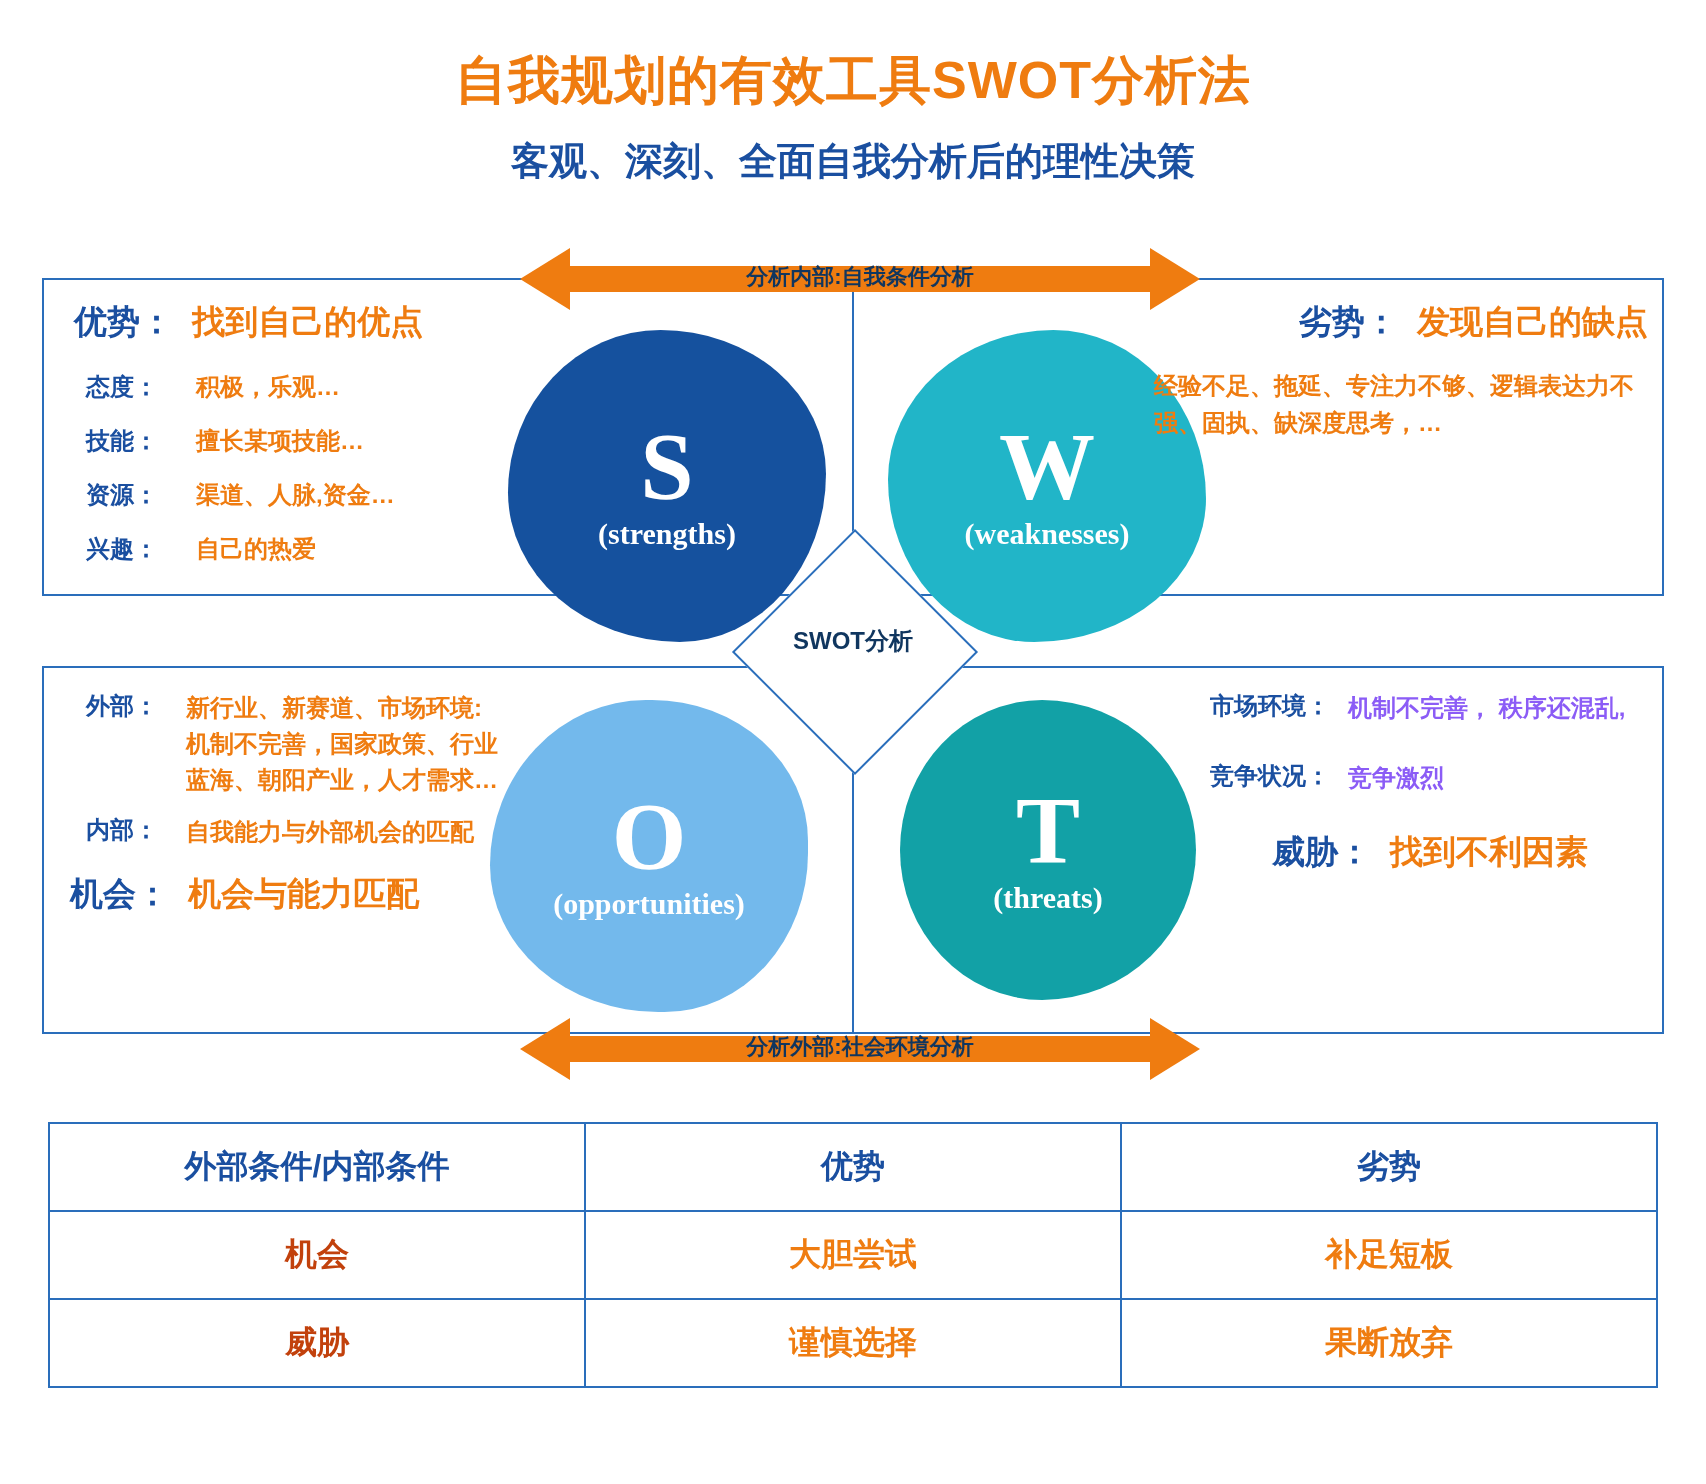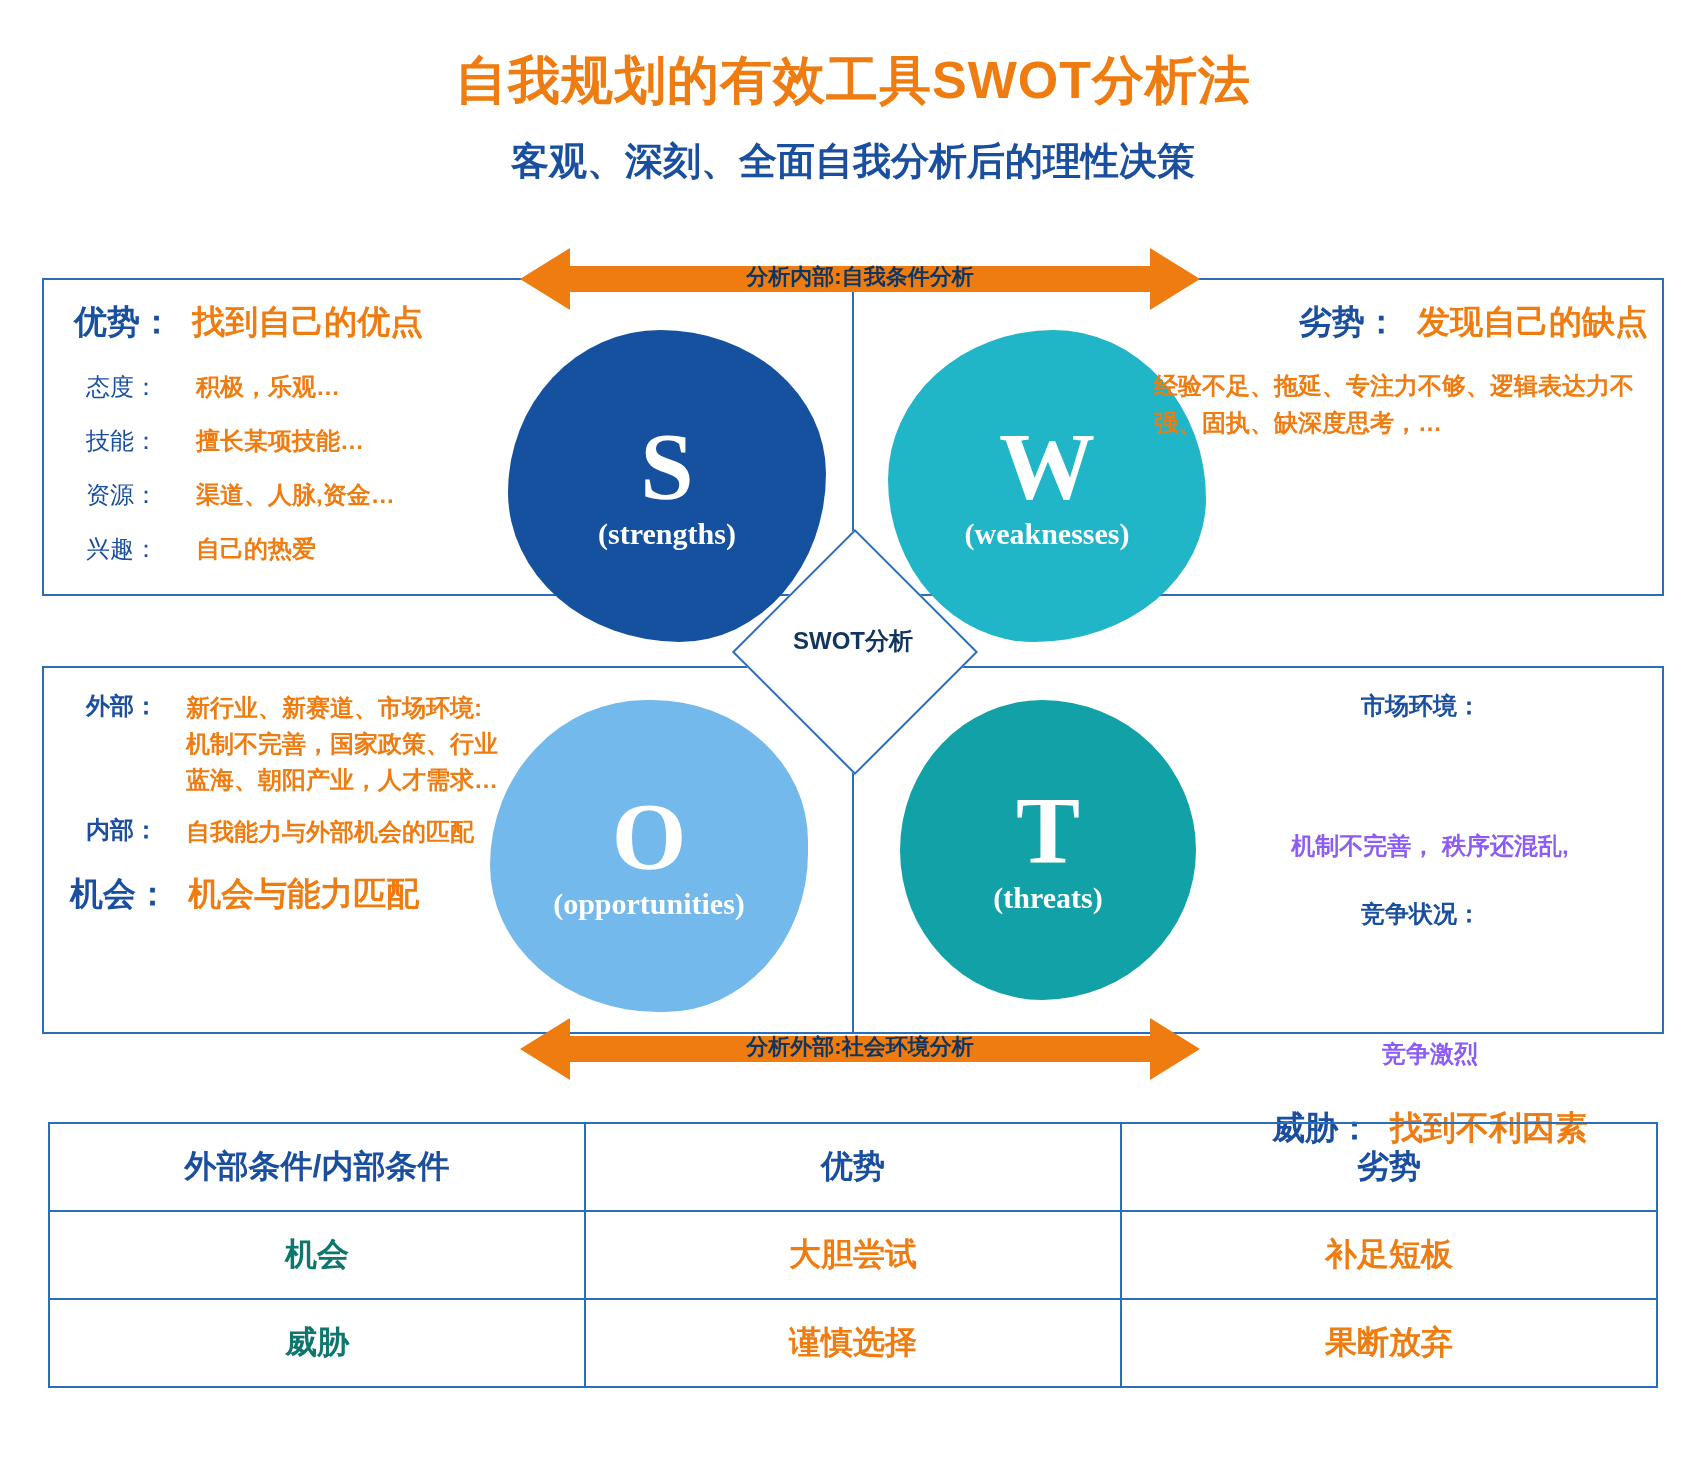--- a/index.html
+++ b/index.html
@@ -189,21 +189,21 @@
   .s-list { }
   .s-row {
     display: flex;
     align-items: flex-start;
     font-size: 24px;
     margin-bottom: 22px;
     margin-left: 16px;
   }
   .s-row .lbl {
     color: #1a4fa0;
-    font-weight: normal;
+    font-weight: bold;
     width: 110px;
     flex: 0 0 110px;
   }
   .s-row .val {
     color: #ef7c10;
     font-weight: bold;
   }
 
   
   .panel-w { left: 1148px; top: 300px; width: 500px; }
@@ -235,24 +235,23 @@
     color: #ef7c10;
     font-weight: bold;
     line-height: 1.5;
   }
   .panel-o .heading-row { margin-top: 22px; margin-left: 0; }
 
   
   .panel-t { left: 1210px; top: 690px; width: 440px; }
   .t-row {
     display: flex;
-    align-items: center;
+    align-items: flex-start;
     font-size: 24px;
     margin-bottom: 34px;
-    flex-direction: column;
   }
   .t-row .lbl {
     color: #1a4fa0;
     font-weight: bold;
     width: 138px;
     flex: 0 0 138px;
   }
   .t-row .val {
     color: #8b5cf6;
     font-weight: bold;
@@ -272,21 +271,21 @@
   .matrix td {
     border: 2px solid #2a6ebb;
     height: 84px;
     text-align: center;
     font-size: 32px;
     font-weight: bold;
     vertical-align: middle;
   }
   .matrix td.head { color: #1a4fa0; }
   .matrix td.cell { color: #ef7c10; }
-  .matrix td.rowhead { color: #0f766e; border-radius: 30px; }
+  .matrix td.rowhead { color: #c2410c; border-radius: 30px; }
 </style>
 </head>
 <body>
 
 <div class="page">
 
   <div class="main-title">自我规划的有效工具SWOT分析法</div>
   <div class="sub-title">客观、深刻、全面自我分析后的理性决策</div>
 
   <div class="quad-box box-top"></div>

